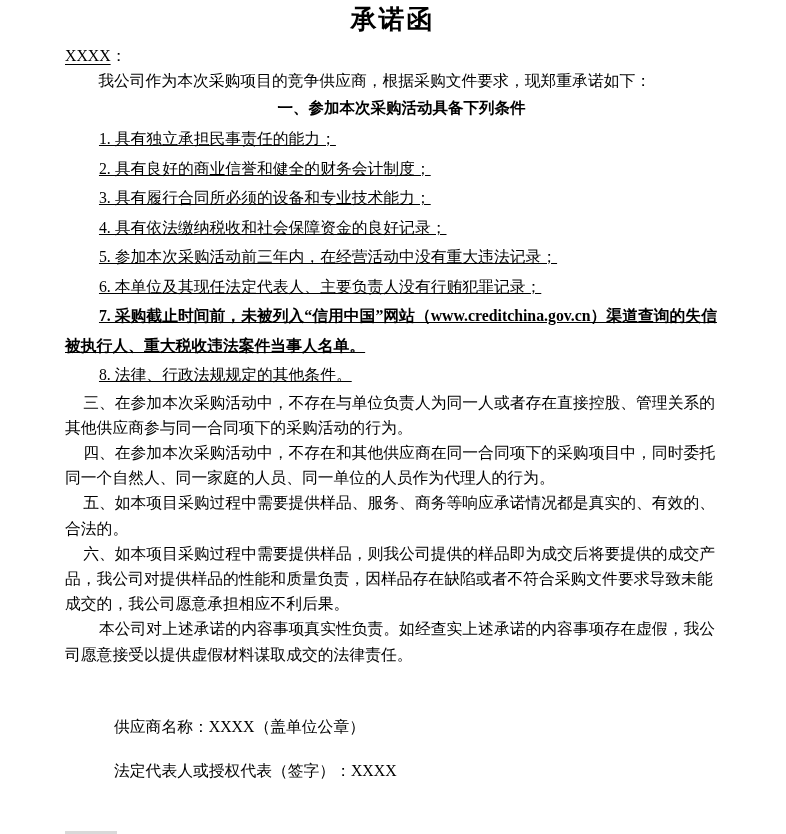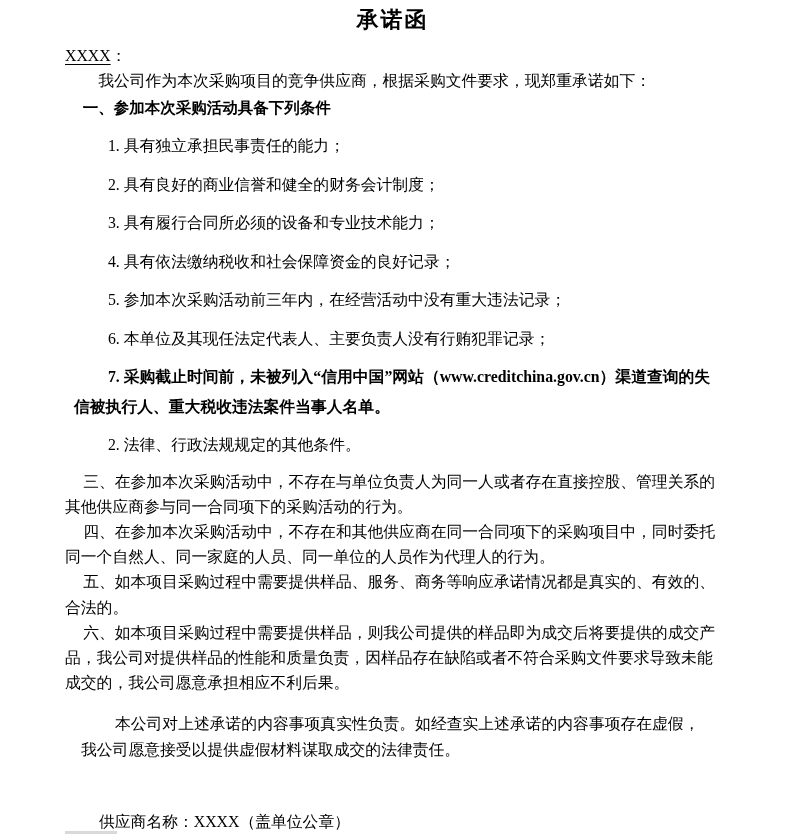--- a/index.html
+++ b/index.html
@@ -14,21 +14,21 @@
     position: relative;
     color: #000000;
     font-family: "Liberation Serif", "DejaVu Serif", serif;
   }
   .doc {
     padding: 2px 66px 0 65px;
     font-size: 15.8px;
     line-height: 25px;
   }
   .title {
-    font-size: 22px;
+    font-size: 26px;
     font-weight: bold;
     text-align: center;
     margin: 2px 0 7px 0;
     line-height: 32px;
     letter-spacing: 2px;
   }
   .salutation {
     margin: 0;
     line-height: 25px;
   }
@@ -42,48 +42,50 @@
     text-indent: 2.1em;
     line-height: 26px;
   }
   .section-heading {
     margin: 0;
     font-weight: bold;
     text-indent: 1.15em;
     line-height: 28px;
     font-family: "Liberation Sans", "DejaVu Sans", sans-serif;
     font-size: 15.5px;
+    text-align: center;
   }
   .list {
     margin: 2px 0 0 0;
   }
   .list-item {
-    margin: 9px;
+    margin: 0;
     text-indent: 2.15em;
     line-height: 29.5px;
+    text-decoration: underline;
   }
   .list-item.bold {
     font-weight: bold;
   }
   .section-para {
     margin: 0;
     text-indent: 1.15em;
     line-height: 25.2px;
   }
   .closing {
-    margin: 16px;
+    margin: 0;
     text-indent: 2.15em;
     line-height: 25.2px;
   }
   .signature {
     margin-top: 46px;
     padding-left: 33px;
   }
   .signature p {
-    margin: 1px;
+    margin: 16px;
     line-height: 28px;
   }
   .bottom-artifact {
     position: absolute;
     left: 65px;
     bottom: 0;
     width: 52px;
     height: 3px;
     background: #d9d9d9;
   }
@@ -102,21 +104,21 @@
   <p class="section-heading">一、参加本次采购活动具备下列条件</p>
 
   <div class="list">
     <p class="list-item">1. 具有独立承担民事责任的能力；</p>
     <p class="list-item">2. 具有良好的商业信誉和健全的财务会计制度；</p>
     <p class="list-item">3. 具有履行合同所必须的设备和专业技术能力；</p>
     <p class="list-item">4. 具有依法缴纳税收和社会保障资金的良好记录；</p>
     <p class="list-item">5. 参加本次采购活动前三年内，在经营活动中没有重大违法记录；</p>
     <p class="list-item">6. 本单位及其现任法定代表人、主要负责人没有行贿犯罪记录；</p>
     <p class="list-item bold">7. 采购截止时间前，未被列入“信用中国”网站（www.creditchina.gov.cn）渠道查询的失信被执行人、重大税收违法案件当事人名单。</p>
-    <p class="list-item">2. 法律、行政法规规定的其他条件。</p>
+    <p class="list-item">8. 法律、行政法规规定的其他条件。</p>
   </div>
 
   <p class="section-para">三、在参加本次采购活动中，不存在与单位负责人为同一人或者存在直接控股、管理关系的其他供应商参与同一合同项下的采购活动的行为。</p>
   <p class="section-para">四、在参加本次采购活动中，不存在和其他供应商在同一合同项下的采购项目中，同时委托同一个自然人、同一家庭的人员、同一单位的人员作为代理人的行为。</p>
   <p class="section-para">五、如本项目采购过程中需要提供样品、服务、商务等响应承诺情况都是真实的、有效的、合法的。</p>
   <p class="section-para">六、如本项目采购过程中需要提供样品，则我公司提供的样品即为成交后将要提供的成交产品，我公司对提供样品的性能和质量负责，因样品存在缺陷或者不符合采购文件要求导致未能成交的，我公司愿意承担相应不利后果。</p>
 
   <p class="closing">本公司对上述承诺的内容事项真实性负责。如经查实上述承诺的内容事项存在虚假，我公司愿意接受以提供虚假材料谋取成交的法律责任。</p>
 
   <div class="signature">

